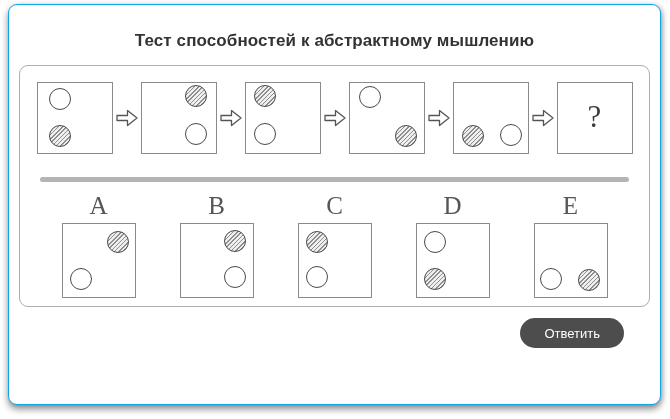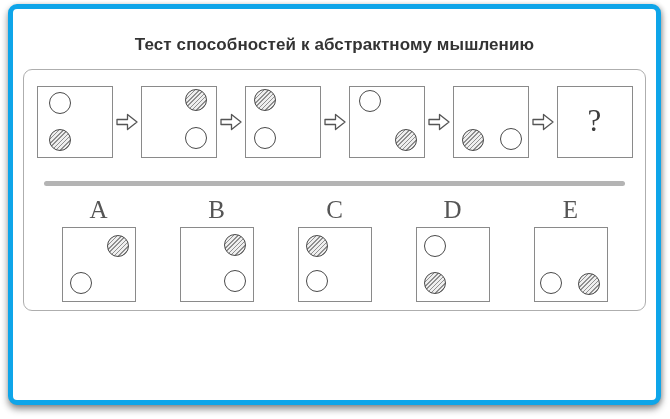--- a/index.html
+++ b/index.html
@@ -1,21 +1,21 @@
 <!DOCTYPE html>
 <html><head>
 <meta charset="utf-8">
 <style>
   * { box-sizing: border-box; margin: 0; padding: 0; }
   html, body { width: 670px; height: 419px; background: #ffffff; overflow: hidden;
     font-family: "Liberation Sans", sans-serif; }
 
   .card {
     position: absolute; left: 8px; top: 4px; width: 653px; height: 401px;
-    background: #ffffff; border: 5px solid #0ea5e9; border-radius: 9px;
+    background: #ffffff; border: 1px solid #0ea5e9; border-radius: 9px;
     box-shadow: 0 4px 7px rgba(0,0,0,.45), 2px 0 4px rgba(0,0,0,.12);
   }
 
   .title {
     margin-top: 26px; text-align: center;
     font-size: 17px; font-weight: 700; color: #333333; letter-spacing: .1px;
   }
 
   .panel {
     margin: 14px 10px 0 10px; height: 242px;
@@ -164,14 +164,17 @@
           <div class="opt-letter">E</div>
           <div class="opt-box">
             <div class="circle" style="left: 23%; top: 76%;"></div>
             <div class="circle hatched" style="left: 76%; top: 77%;"></div>
           </div>
         </div>
       </div>
   </div>
 
 
+  <div class="footer">
+    <button class="answer-btn">Ответить</button>
+  </div>
 
 </div>
 
 </body></html>

